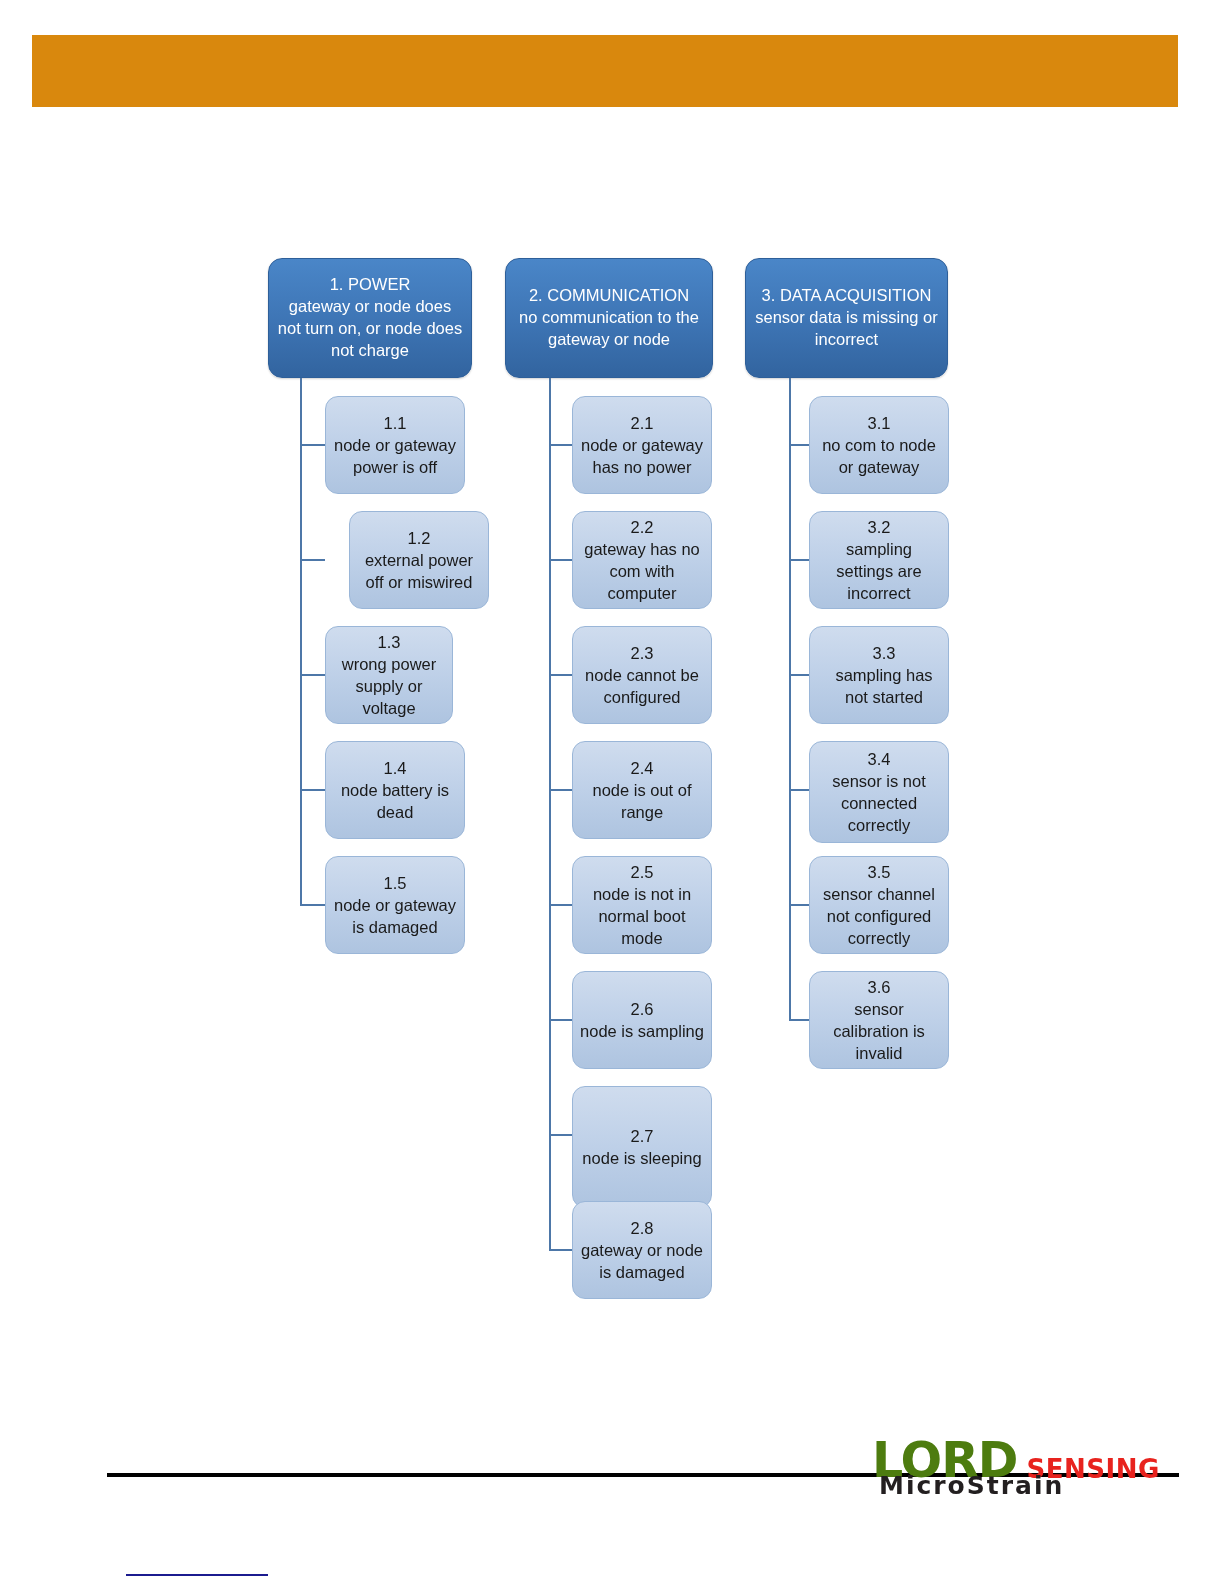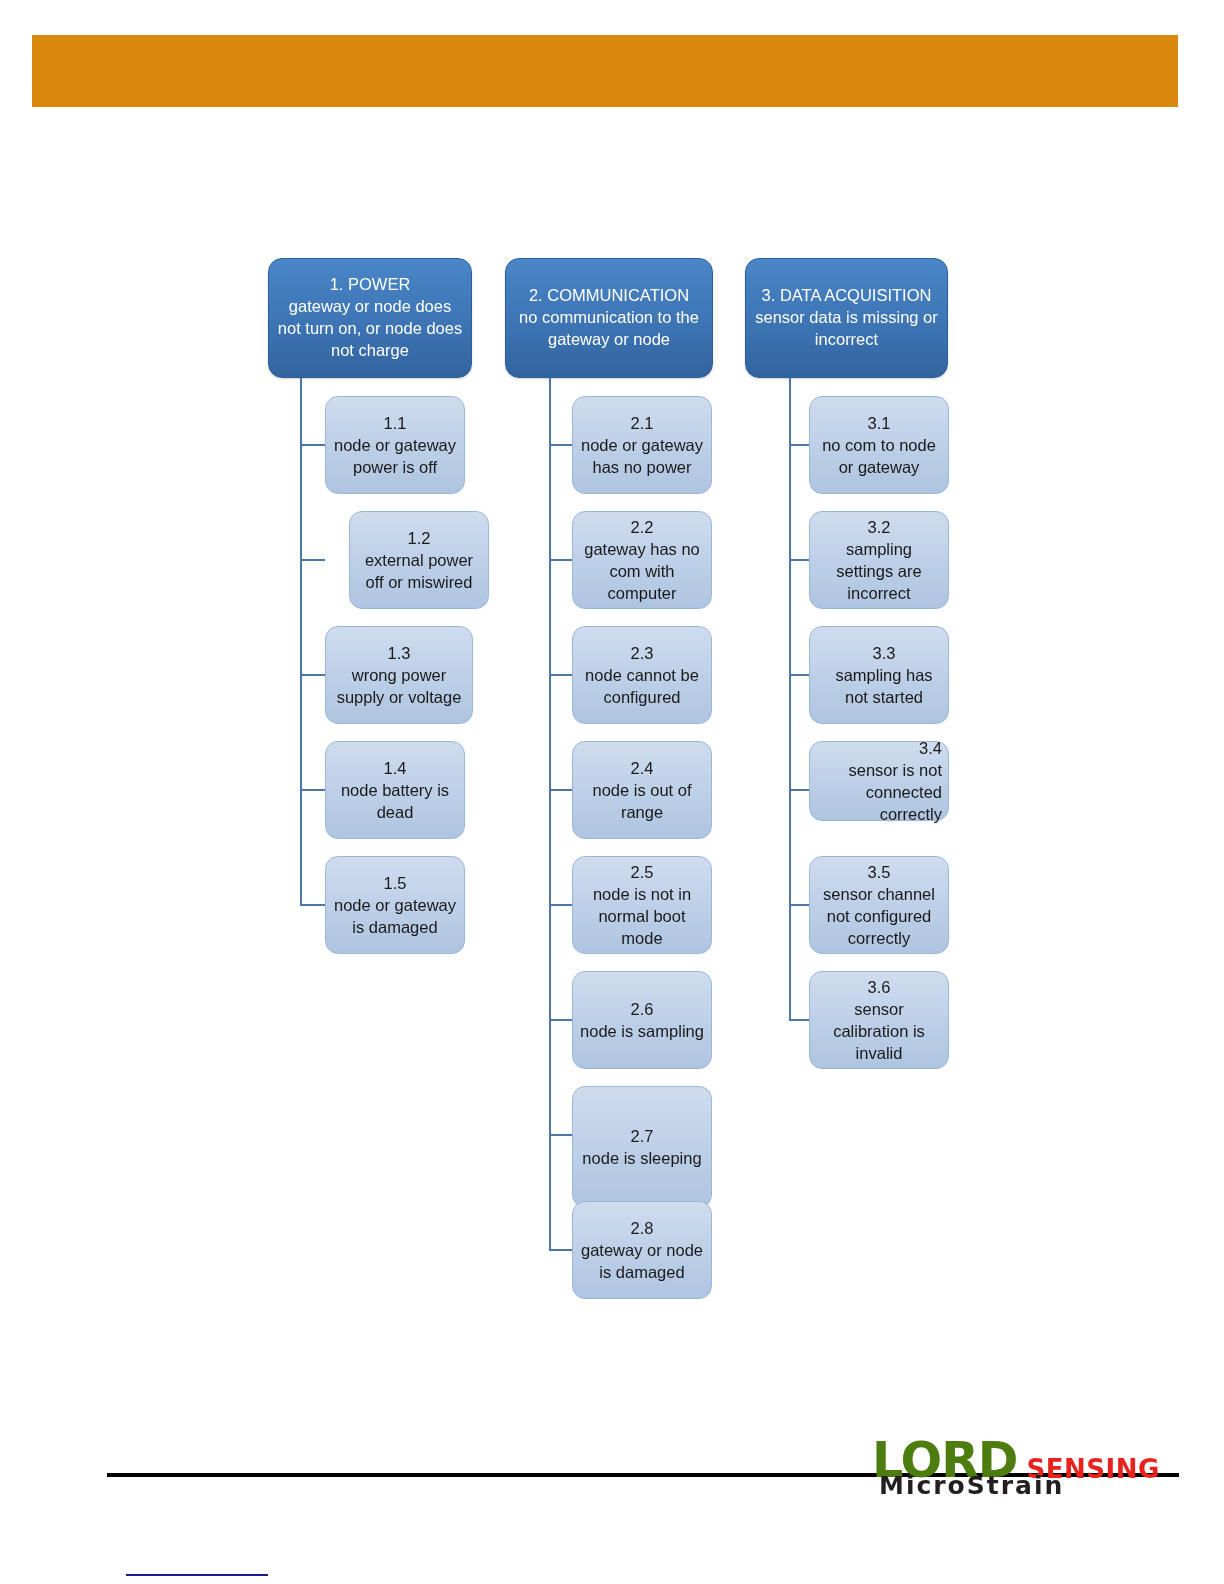--- a/index.html
+++ b/index.html
@@ -165,21 +165,21 @@
       </div>
     </div>
     <div class="hline" style="left: 300px; top: 559px; width: 25px;"></div>
     <div class="child-box" style="left: 325px; top: 511px; width: 140px; height: 98px; margin-left: 24px;">
       <div class="cb-inner">
         <span class="cb-num">1.2</span>
         <span class="cb-text">external power off or miswired</span>
       </div>
     </div>
     <div class="hline" style="left: 300px; top: 674px; width: 25px;"></div>
-    <div class="child-box" style="left: 325px; top: 626px; width: 148px; height: 98px;">
+    <div class="child-box" style="left: 325px; top: 626px; width: 128px; height: 98px;">
       <div class="cb-inner">
         <span class="cb-num">1.3</span>
         <span class="cb-text">wrong power supply or voltage</span>
       </div>
     </div>
     <div class="hline" style="left: 300px; top: 789px; width: 25px;"></div>
     <div class="child-box" style="left: 325px; top: 741px; width: 140px; height: 98px;">
       <div class="cb-inner">
         <span class="cb-num">1.4</span>
         <span class="cb-text">node battery is dead</span>
@@ -277,21 +277,21 @@
       </div>
     </div>
     <div class="hline" style="left: 789px; top: 674px; width: 20px;"></div>
     <div class="child-box" style="left: 809px; top: 626px; width: 140px; height: 98px; padding-left: 16px;">
       <div class="cb-inner">
         <span class="cb-num">3.3</span>
         <span class="cb-text">sampling has not started</span>
       </div>
     </div>
     <div class="hline" style="left: 789px; top: 789px; width: 20px;"></div>
-    <div class="child-box" style="left: 809px; top: 741px; width: 140px; height: 80px; text-align: right;">
+    <div class="child-box" style="left: 809px; top: 741px; width: 140px; height: 102px;">
       <div class="cb-inner">
         <span class="cb-num">3.4</span>
         <span class="cb-text">sensor is not connected correctly</span>
       </div>
     </div>
     <div class="hline" style="left: 789px; top: 904px; width: 20px;"></div>
     <div class="child-box" style="left: 809px; top: 856px; width: 140px; height: 98px;">
       <div class="cb-inner">
         <span class="cb-num">3.5</span>
         <span class="cb-text">sensor channel not configured correctly</span>

